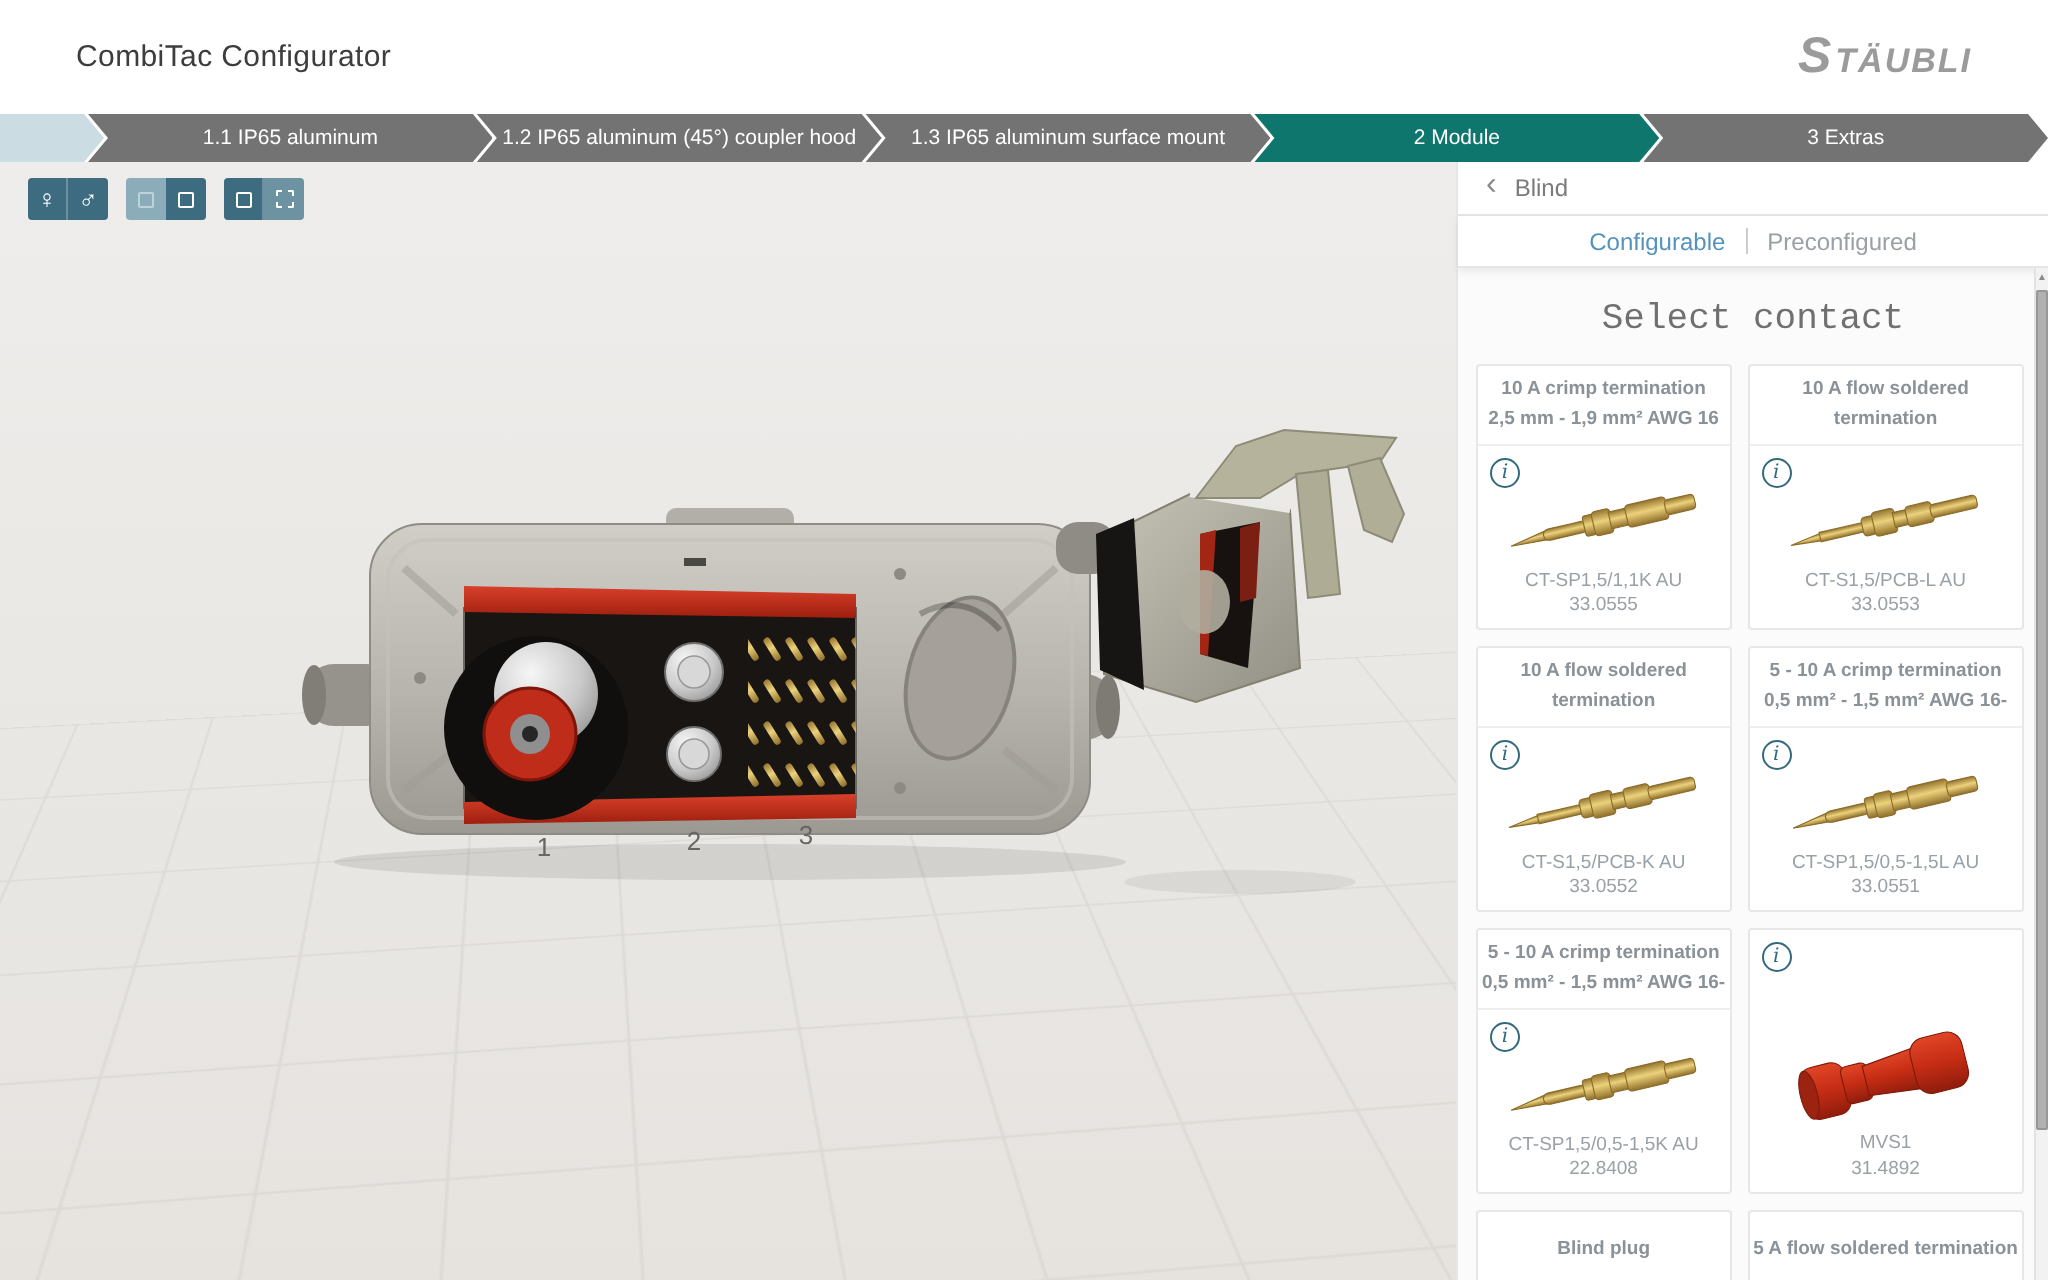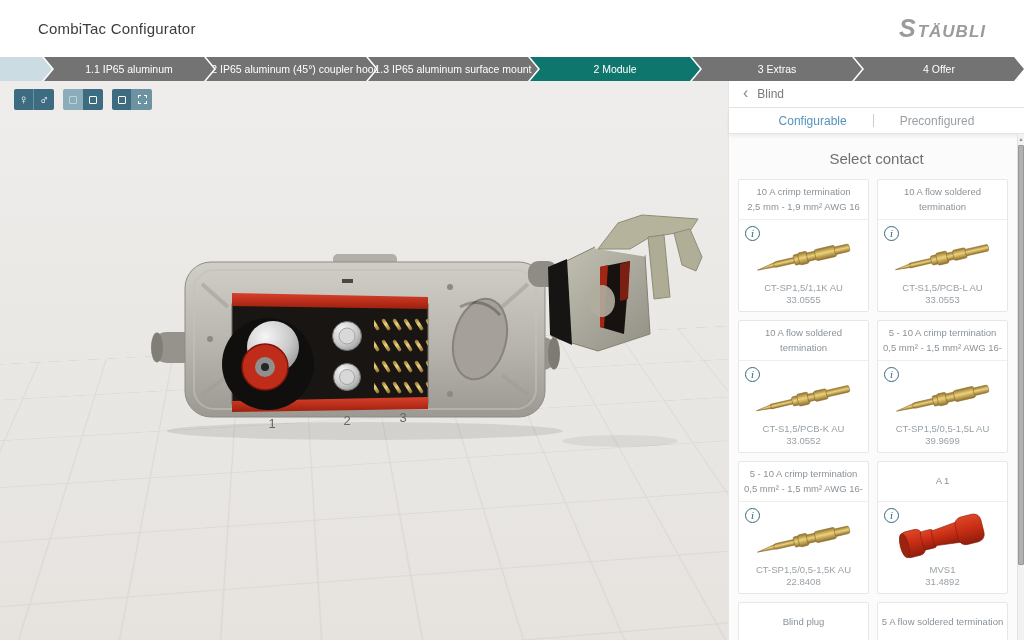--- a/index.html
+++ b/index.html
@@ -46,34 +46,34 @@
   .sq-faint { border-color:rgba(255,255,255,.45); }
   .sq-dash { width:9px; height:9px; border:1px dashed #fff; }
   .model-wrap { position:absolute; left:150px; top:128px; width:570px; height:250px; }
 
   
   .side-panel { width:296px; height:559px; background:#fff; display:flex; flex-direction:column;
                 border-left:1px solid #e6e6e6; }
   .back-row { height:27px; flex:none; display:flex; align-items:center; gap:9px; padding-left:14px;
               border-bottom:1px solid #e4e4e4; color:#7a7a7a; font-size:12px; cursor:pointer; }
   .chev { font-size:16px; color:#8a8a8a; line-height:1; margin-top:-2px; }
-  .tabs-row { height:26px; flex:none; display:flex; align-items:center; justify-content:center; gap:26px;
+  .tabs-row { height:26px; flex:none; display:flex; align-items:center; justify-content:center; gap:10px;
               border-bottom:1px solid #e6e6e6; box-shadow:0 2px 4px rgba(0,0,0,.07); position:relative; z-index:2;
               font-size:12px; }
   .tab { cursor:pointer; color:#9aa0a5; }
   .tab.active { color:#5494bc; }
   .tab-sep { width:1px; height:13px; background:#ccc; }
   .scroll-area { flex:1; position:relative; overflow:hidden; background:#fbfbfb; }
-  .panel-heading { text-align:center; font-size:15px; color:#707070; margin:16px 0 12px; }
+  .panel-heading { text-align:center; font-size:18px; color:#707070; margin:16px 0 12px;font-family:Liberation Mono, monospace; }
   .cards { display:grid; grid-template-columns:repeat(2,1fr); gap:8px; padding:0 16px 8px 9px; }
   .card { height:133px; background:#fff; border:1px solid #e7e7e7; border-radius:2px;
           display:flex; flex-direction:column; cursor:pointer; }
   .card-title { min-height:40px; flex:none; display:flex; flex-direction:column; justify-content:center;
                 gap:3px; border-bottom:1px solid #eee; padding:4px 2px; }
-  .t-line { font-size:9.5px; color:#8a9298; text-align:center; white-space:nowrap; overflow:hidden; line-height:1.3; }
+  .t-line { font-size:9.5px; color:#8a9298; text-align:center; white-space:nowrap; overflow:hidden; line-height:1.3;font-weight:bold; }
   .t-line:empty { display:none; }
   .card-body { flex:1; position:relative; display:flex; flex-direction:column; align-items:center;
                justify-content:flex-end; padding-bottom:5px; }
   .info-btn { position:absolute; top:6px; left:6px; width:15px; height:15px; border-radius:50%;
               border:1.2px solid #33697d; color:#33697d; display:flex; align-items:center; justify-content:center;
               font-family:"DejaVu Serif", serif; font-style:italic; font-size:10px; cursor:pointer; background:#fff; }
   .pimg { width:104px; height:46px; margin:14px auto 2px; display:block; }
   .pimg-red { width:104px; height:56px; margin:6px auto 0; display:block; }
   .p-name, .p-num { font-size:9.5px; color:#99a1a7; text-align:center; line-height:1.3; white-space:nowrap; }
 
@@ -134,21 +134,20 @@
   </div>
 </div>
 
 <div class="stepper">
   <div class="step-stub"></div>
   <div class="step">1.1 IP65 aluminum</div>
   <div class="step">1.2 IP65 aluminum (45°) coupler hood</div>
   <div class="step">1.3 IP65 aluminum surface mount</div>
   <div class="step active">2 Module</div>
   <div class="step">3 Extras</div>
-  <div class="step">4 Offer</div>
 </div>
 
 <div class="content-row">
 
   <div class="viewer">
     <div class="floor"></div>
 
     <div class="viewer-toolbar">
       <div class="tb-group">
         <div class="tb-btn tb-dark tb-sep">
@@ -344,21 +343,21 @@
                 <polygon points="4,25.5 24,21.5 24,26.5" fill="url(#goldGrad)"></polygon>
                 <rect x="22" y="21" width="24" height="6" rx="3" fill="url(#goldGrad)"></rect>
                 <rect x="44" y="18.5" width="6" height="11" rx="1.5" fill="url(#goldGrad)"></rect>
                 <rect x="49" y="17.5" width="10" height="13" rx="2" fill="url(#goldGrad)"></rect>
                 <rect x="58" y="19.5" width="10" height="9" fill="url(#goldGrad)"></rect>
                 <rect x="67" y="18" width="22" height="12" rx="2" fill="url(#goldGrad)"></rect>
                 <rect x="88" y="20" width="16" height="8" rx="2" fill="url(#goldGrad)"></rect>
               </g>
             </svg>
             <div class="p-name">CT-SP1,5/0,5-1,5L AU</div>
-            <div class="p-num">39.9699</div>
+            <div class="p-num">33.0551</div>
           </div>
         </div>
 
         <div class="card">
           <div class="card-title">
             <div class="t-line">5 - 10 A crimp termination</div>
             <div class="t-line">0,5 mm² - 1,5 mm² AWG 16-</div>
           </div>
           <div class="card-body">
             <div class="info-btn">i</div>
@@ -372,24 +371,20 @@
                 <rect x="67" y="18" width="22" height="12" rx="2" fill="url(#goldGrad)"></rect>
                 <rect x="88" y="20" width="16" height="8" rx="2" fill="url(#goldGrad)"></rect>
               </g>
             </svg>
             <div class="p-name">CT-SP1,5/0,5-1,5K AU</div>
             <div class="p-num">22.8408</div>
           </div>
         </div>
 
         <div class="card">
-          <div class="card-title">
-            <div class="t-line">A 1</div>
-
-          </div>
           <div class="card-body">
             <div class="info-btn">i</div>
             <svg class="pimg-red" viewBox="0 0 110 56">
               <g transform="rotate(-14 55 28)" stroke="#7e1a0a" stroke-width="0.6">
                 <rect x="10" y="14" width="24" height="28" rx="7" fill="url(#redGrad)"></rect>
                 <ellipse cx="13" cy="28" rx="4.5" ry="13" fill="#9c2310"></ellipse>
                 <rect x="32" y="18" width="14" height="20" rx="3" fill="url(#redGrad)"></rect>
                 <polygon points="44,20 72,17 72,39 44,36" fill="url(#redGrad)"></polygon>
                 <rect x="70" y="13" width="28" height="30" rx="8" fill="url(#redGrad)"></rect>
               </g>

